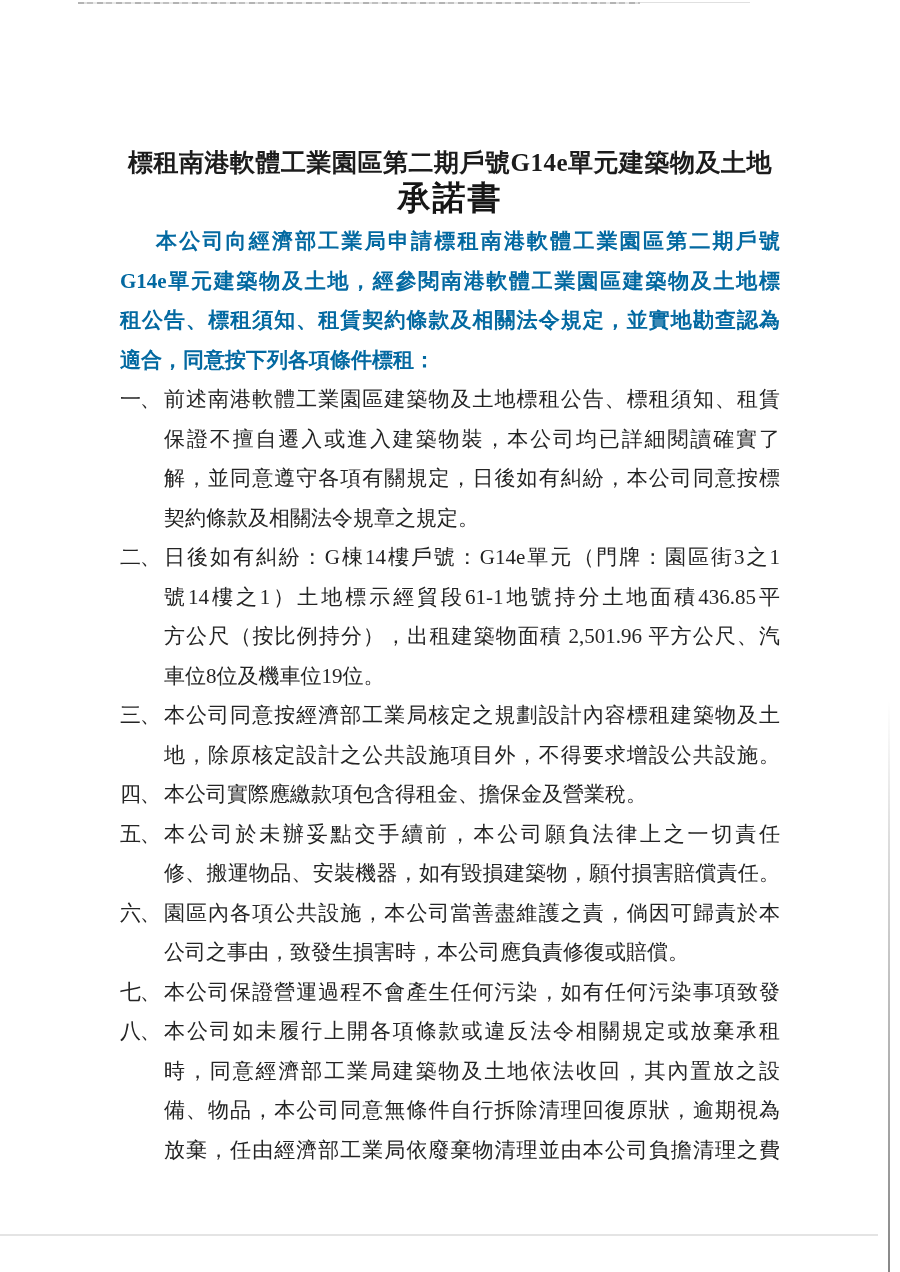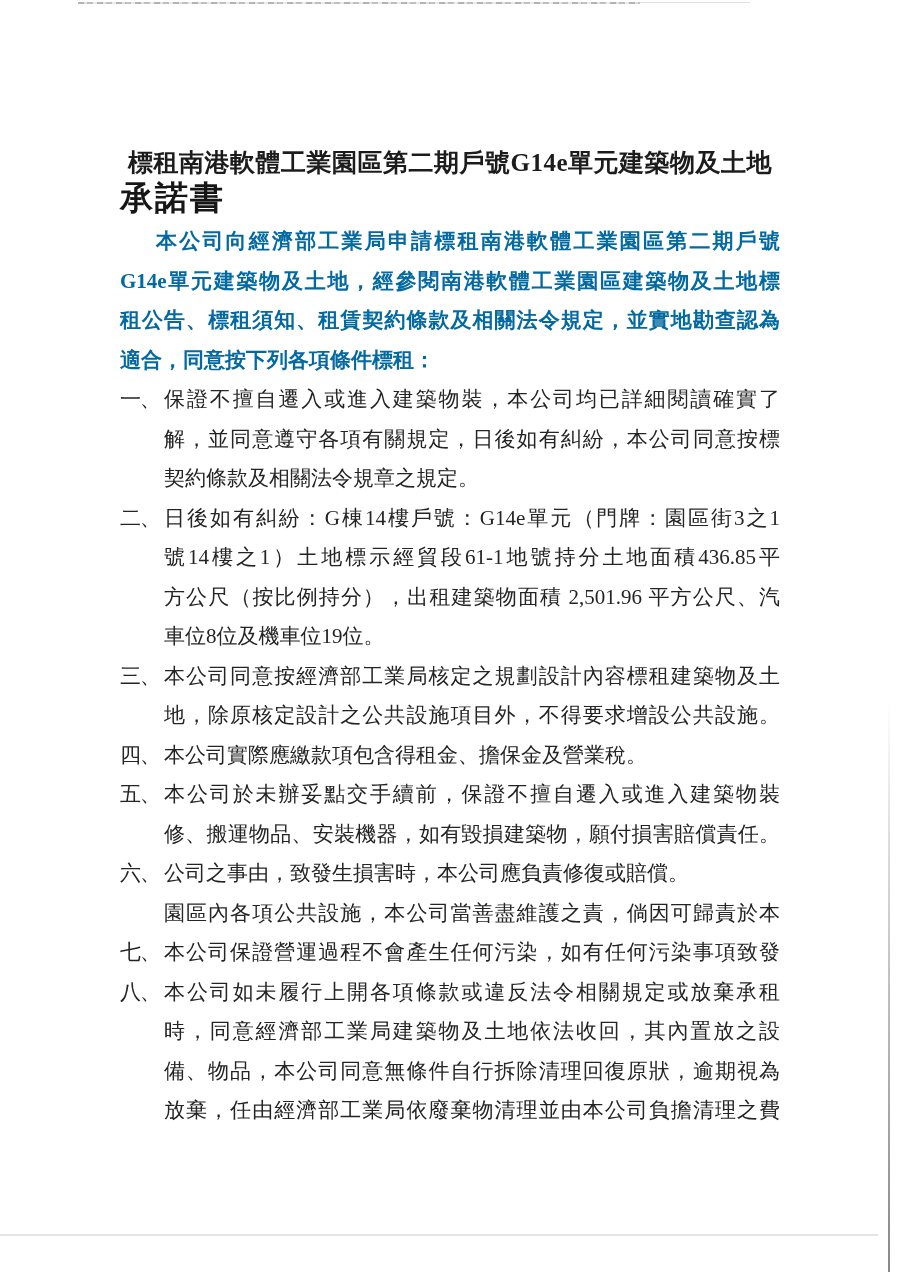--- a/index.html
+++ b/index.html
@@ -11,21 +11,21 @@
     font-family:"Liberation Serif","DejaVu Serif",serif;
     color:#222;
   }
   .heading{position:absolute;left:120px;top:148px;width:660px;}
   .doc-title{
     margin:0;font-size:25px;line-height:30px;font-weight:600;
     text-align:center;white-space:nowrap;color:#1c1c1c;letter-spacing:.5px;
   }
   .doc-type{
     margin:2px 0 0 0;font-size:33px;line-height:36px;font-weight:700;
-    text-align:left;color:#161616;letter-spacing:2px;
+    text-align:center;color:#161616;letter-spacing:2px;
   }
   .body{position:absolute;left:120px;top:222px;width:660px;font-size:21px;color:#242424;}
   .line{height:39.5px;line-height:39.5px;white-space:normal;}
   .j{text-align:justify;text-align-last:justify;}
   .intro .line{font-weight:700;color:#0369a1;}
   .intro .first{padding-left:36px;}
   .clause{position:relative;padding-left:44px;}
   .clause .num{
     position:absolute;left:0;top:0;height:39.5px;line-height:39.5px;
     width:44px;letter-spacing:-1px;
@@ -83,20 +83,21 @@
 
     <div class="intro">
       <div class="line j first">本公司向經濟部工業局申請標租南港軟體工業園區第二期戶號</div>
       <div class="line j">G14e單元建築物及土地，經參閱南港軟體工業園區建築物及土地標</div>
       <div class="line j">租公告、標租須知、租賃契約條款及相關法令規定，並實地勘查認為</div>
       <div class="line">適合，同意按下列各項條件標租：</div>
     </div>
 
     <div class="clause">
       <span class="num">一、</span>
+      <div class="line j">前述南港軟體工業園區建築物及土地標租公告、標租須知、租賃</div>
       <div class="line j">保證不擅自遷入或進入建築物裝，本公司均已詳細閱讀確實了</div>
       <div class="line j">解，並同意遵守各項有關規定，日後如有糾紛，本公司同意按標</div>
       <div class="line">契約條款及相關法令規章之規定。</div>
     </div>
 
     <div class="clause">
       <span class="num">二、</span>
       <div class="line j">日後如有糾紛：G棟14樓戶號：G14e單元（門牌：園區街3之1</div>
       <div class="line j">號14樓之1）土地標示經貿段61-1地號持分土地面積436.85平</div>
       <div class="line j">方公尺（按比例持分），出租建築物面積 2,501.96 平方公尺、汽</div>
@@ -109,28 +110,28 @@
       <div class="line j">地，除原核定設計之公共設施項目外，不得要求增設公共設施。</div>
     </div>
 
     <div class="clause">
       <span class="num">四、</span>
       <div class="line">本公司實際應繳款項包含得租金、擔保金及營業稅。</div>
     </div>
 
     <div class="clause">
       <span class="num">五、</span>
-      <div class="line j">本公司於未辦妥點交手續前，保證不擅自遷入或進入建築物裝</div>
+      <div class="line j">本公司於未辦妥點交手續前，本公司願負法律上之一切責任</div>
       <div class="line j">修、搬運物品、安裝機器，如有毀損建築物，願付損害賠償責任。</div>
     </div>
 
     <div class="clause">
       <span class="num">六、</span>
+      <div class="line j">園區內各項公共設施，本公司當善盡維護之責，倘因可歸責於本</div>
       <div class="line">公司之事由，致發生損害時，本公司應負責修復或賠償。</div>
-      <div class="line j">園區內各項公共設施，本公司當善盡維護之責，倘因可歸責於本</div>
     </div>
 
     <div class="clause">
       <span class="num">七、</span>
       <div class="line j">本公司保證營運過程不會產生任何污染，如有任何污染事項致發</div>
     </div>
 
     <div class="clause">
       <span class="num">八、</span>
       <div class="line j">本公司如未履行上開各項條款或違反法令相關規定或放棄承租</div>

